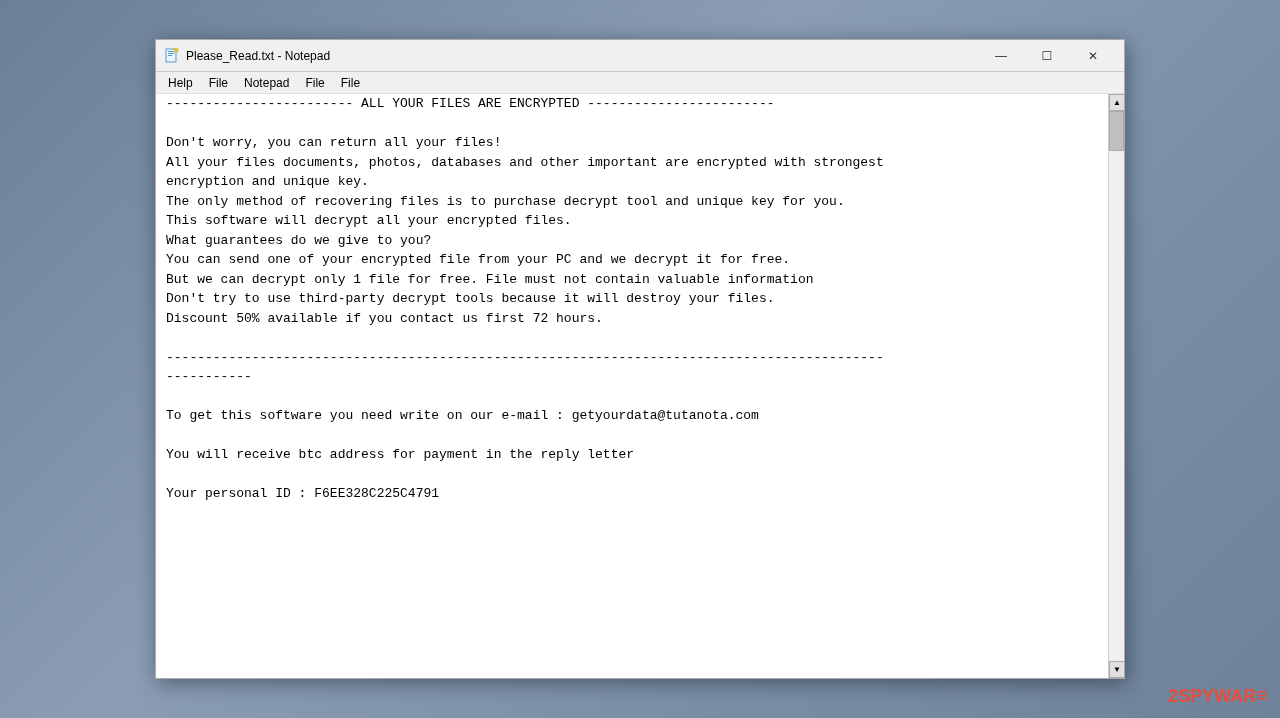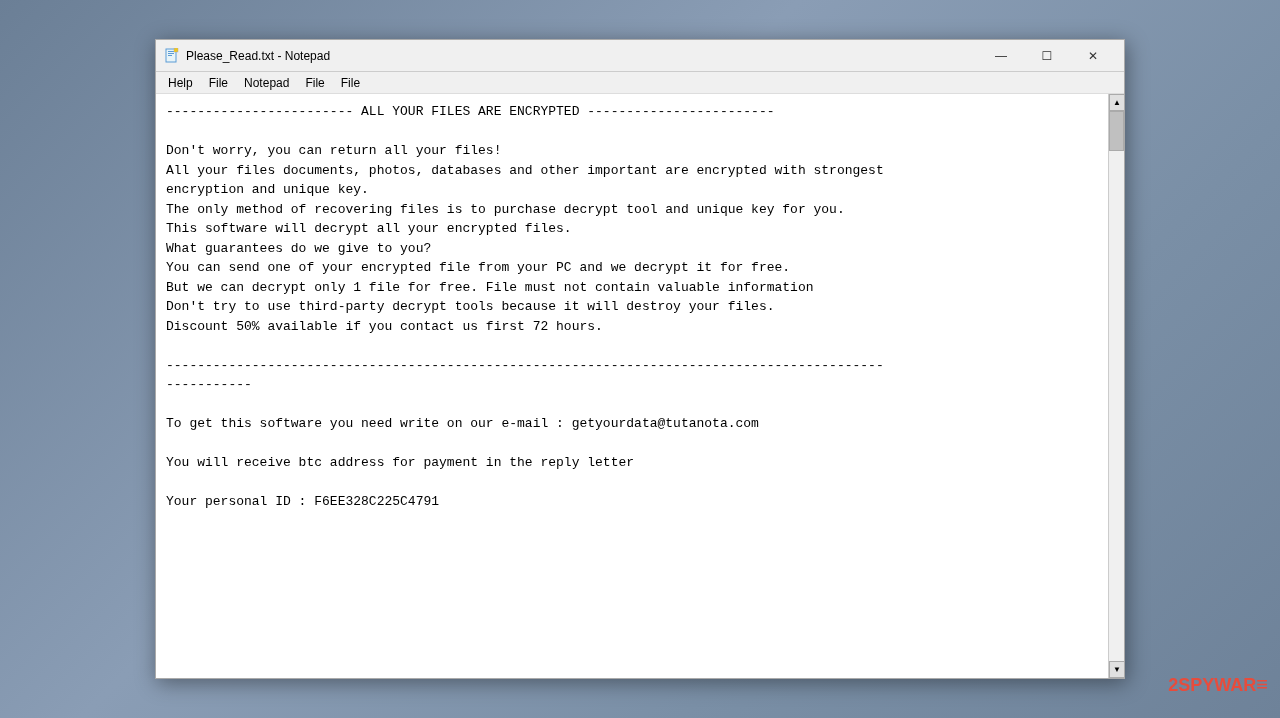--- a/index.html
+++ b/index.html
@@ -91,21 +91,21 @@
 
     .content-area {
       flex: 1;
       display: flex;
       overflow: hidden;
     }
 
     .text-area {
       flex: 1;
       background: #ffffff;
-      padding: 8px 10px;
+      padding: 0 10px;
       font-family: 'Courier New', Courier, monospace;
       font-size: 13px;
       color: #000;
       line-height: 1.5;
       overflow-y: auto;
       white-space: pre-wrap;
       word-wrap: break-word;
       border-radius: 31px;
     }
 
@@ -142,21 +142,21 @@
       top: 0;
       left: 0;
       right: 0;
       height: 40px;
       background: #c0c0c0;
       border: 1px solid #aaa;
     }
 
     .watermark {
       position: absolute;
-      bottom: 22px;
+      bottom: 11px;
       right: 12px;
       font-size: 18px;
       font-weight: bold;
       color: #c0392b;
       font-family: Arial, sans-serif;
       z-index: 10;
     }
 
     .watermark span {
       color: #e74c3c;

